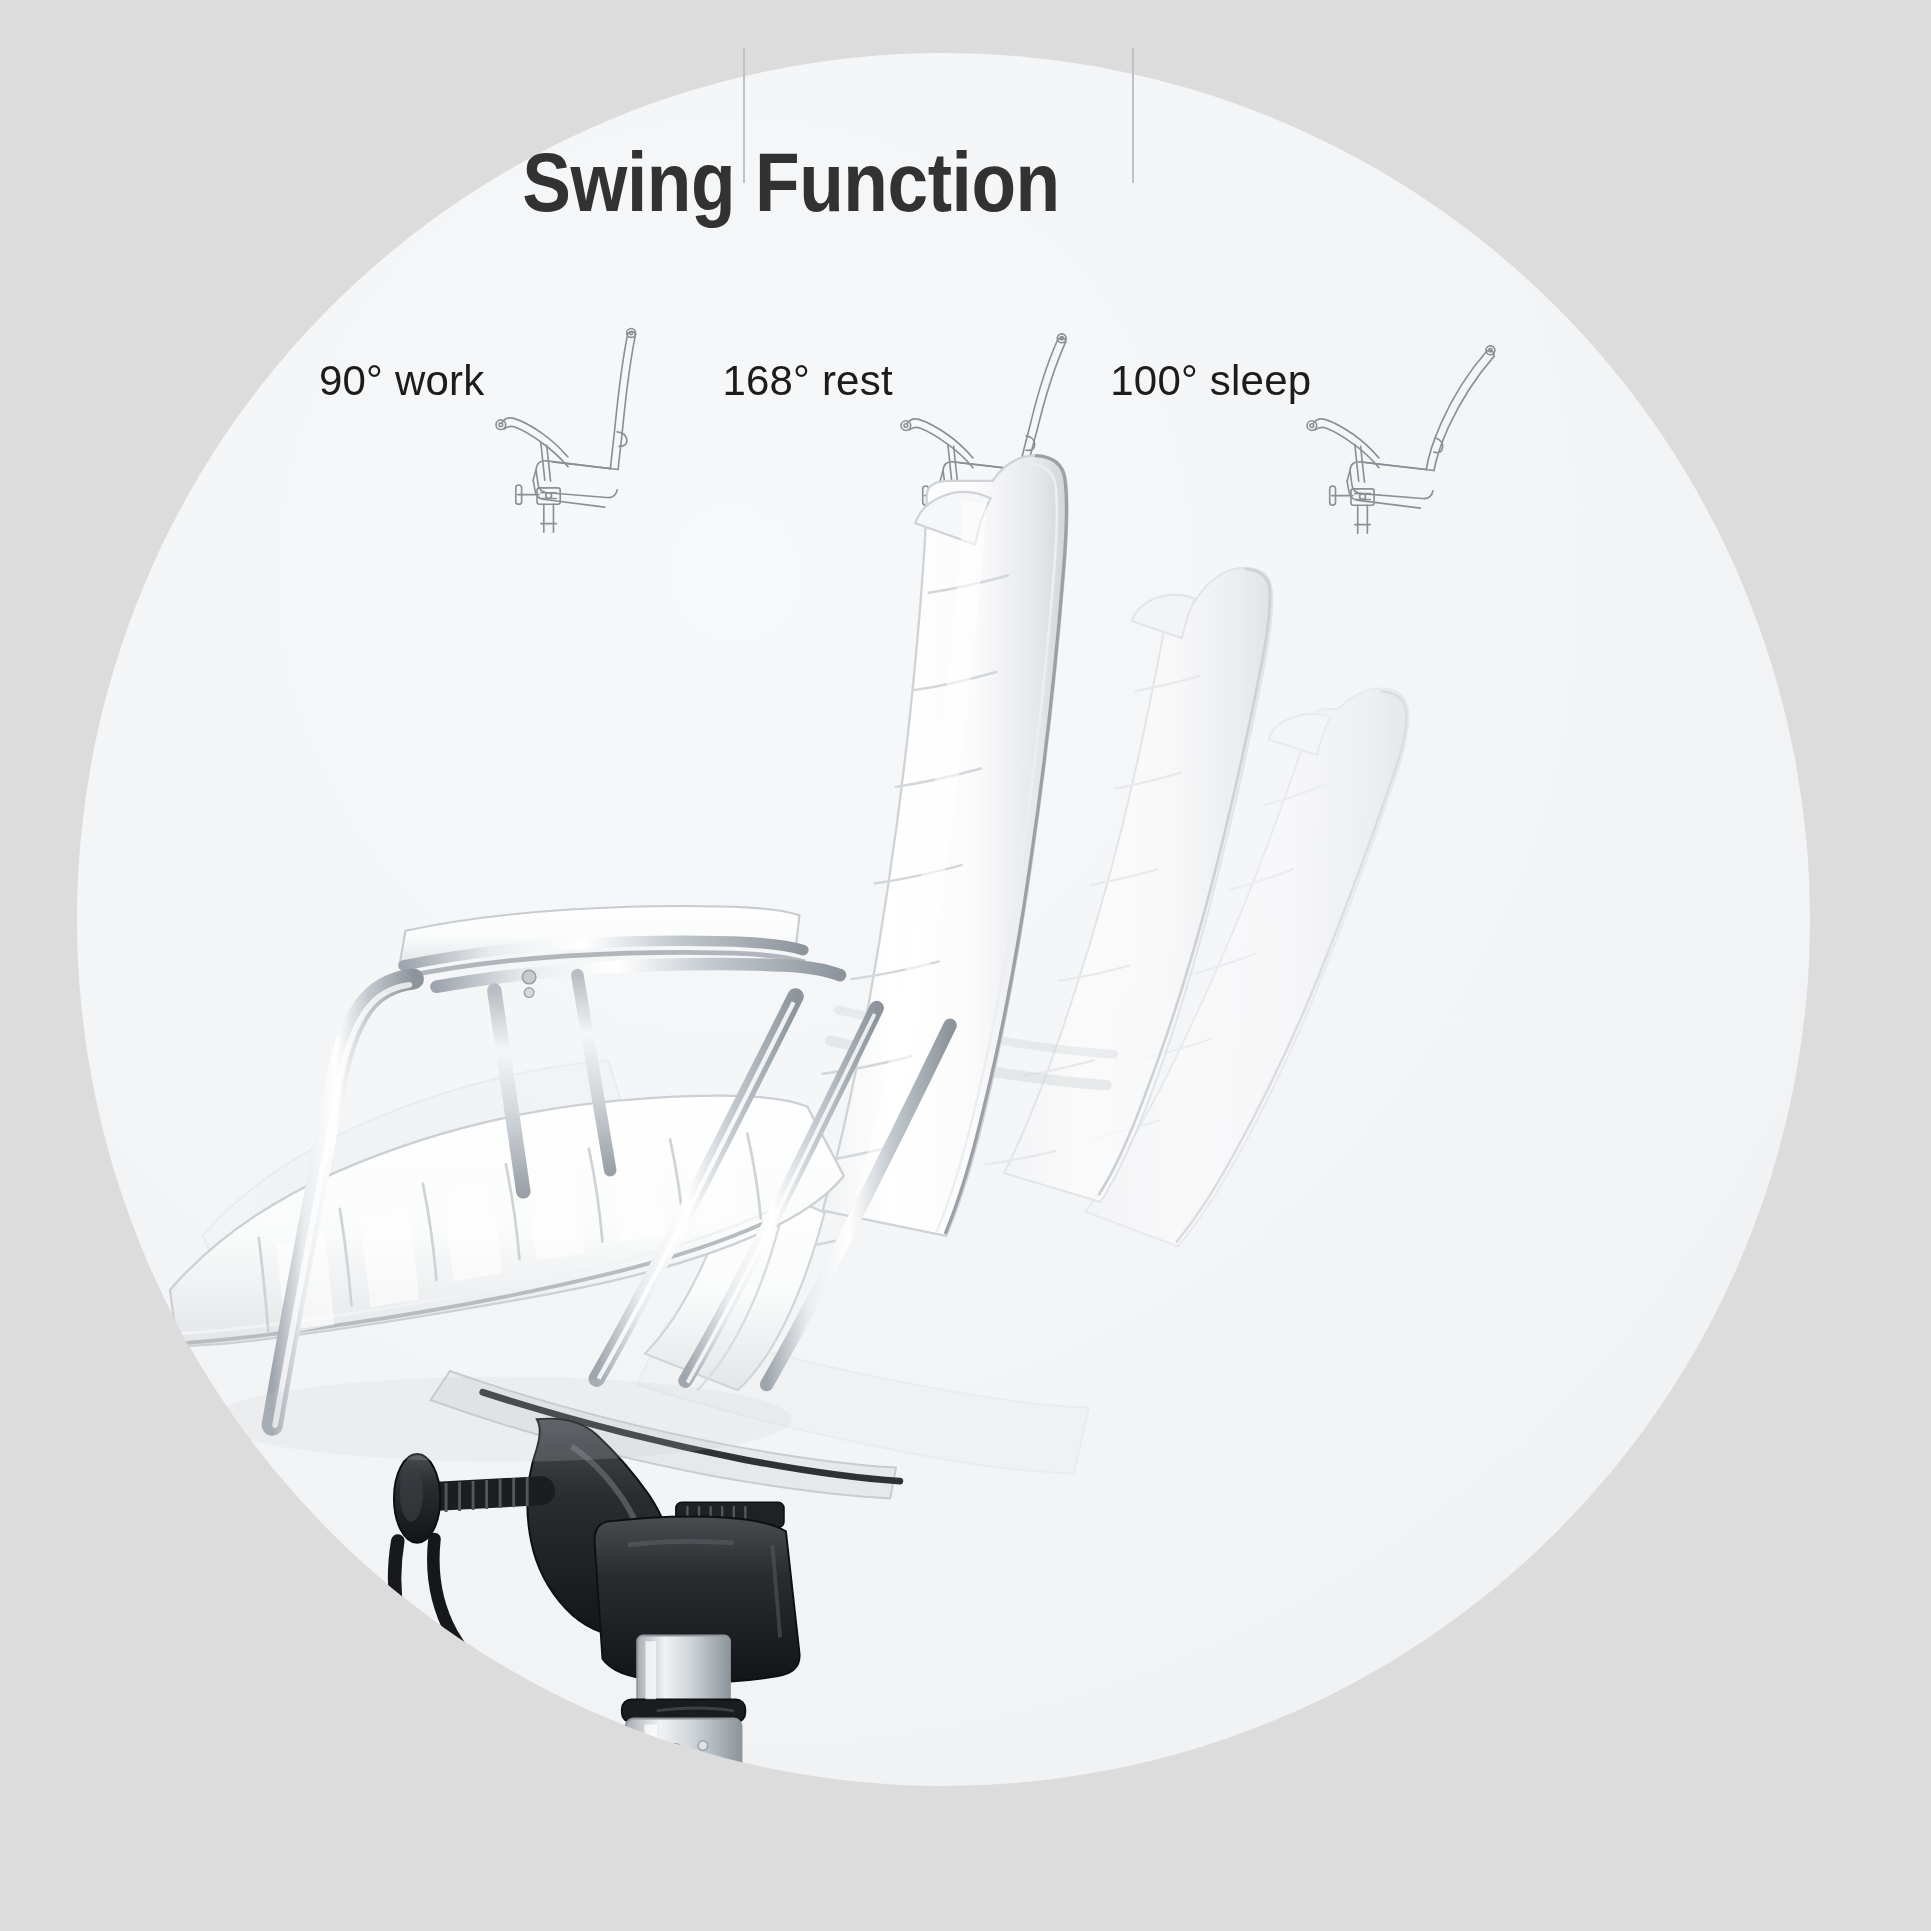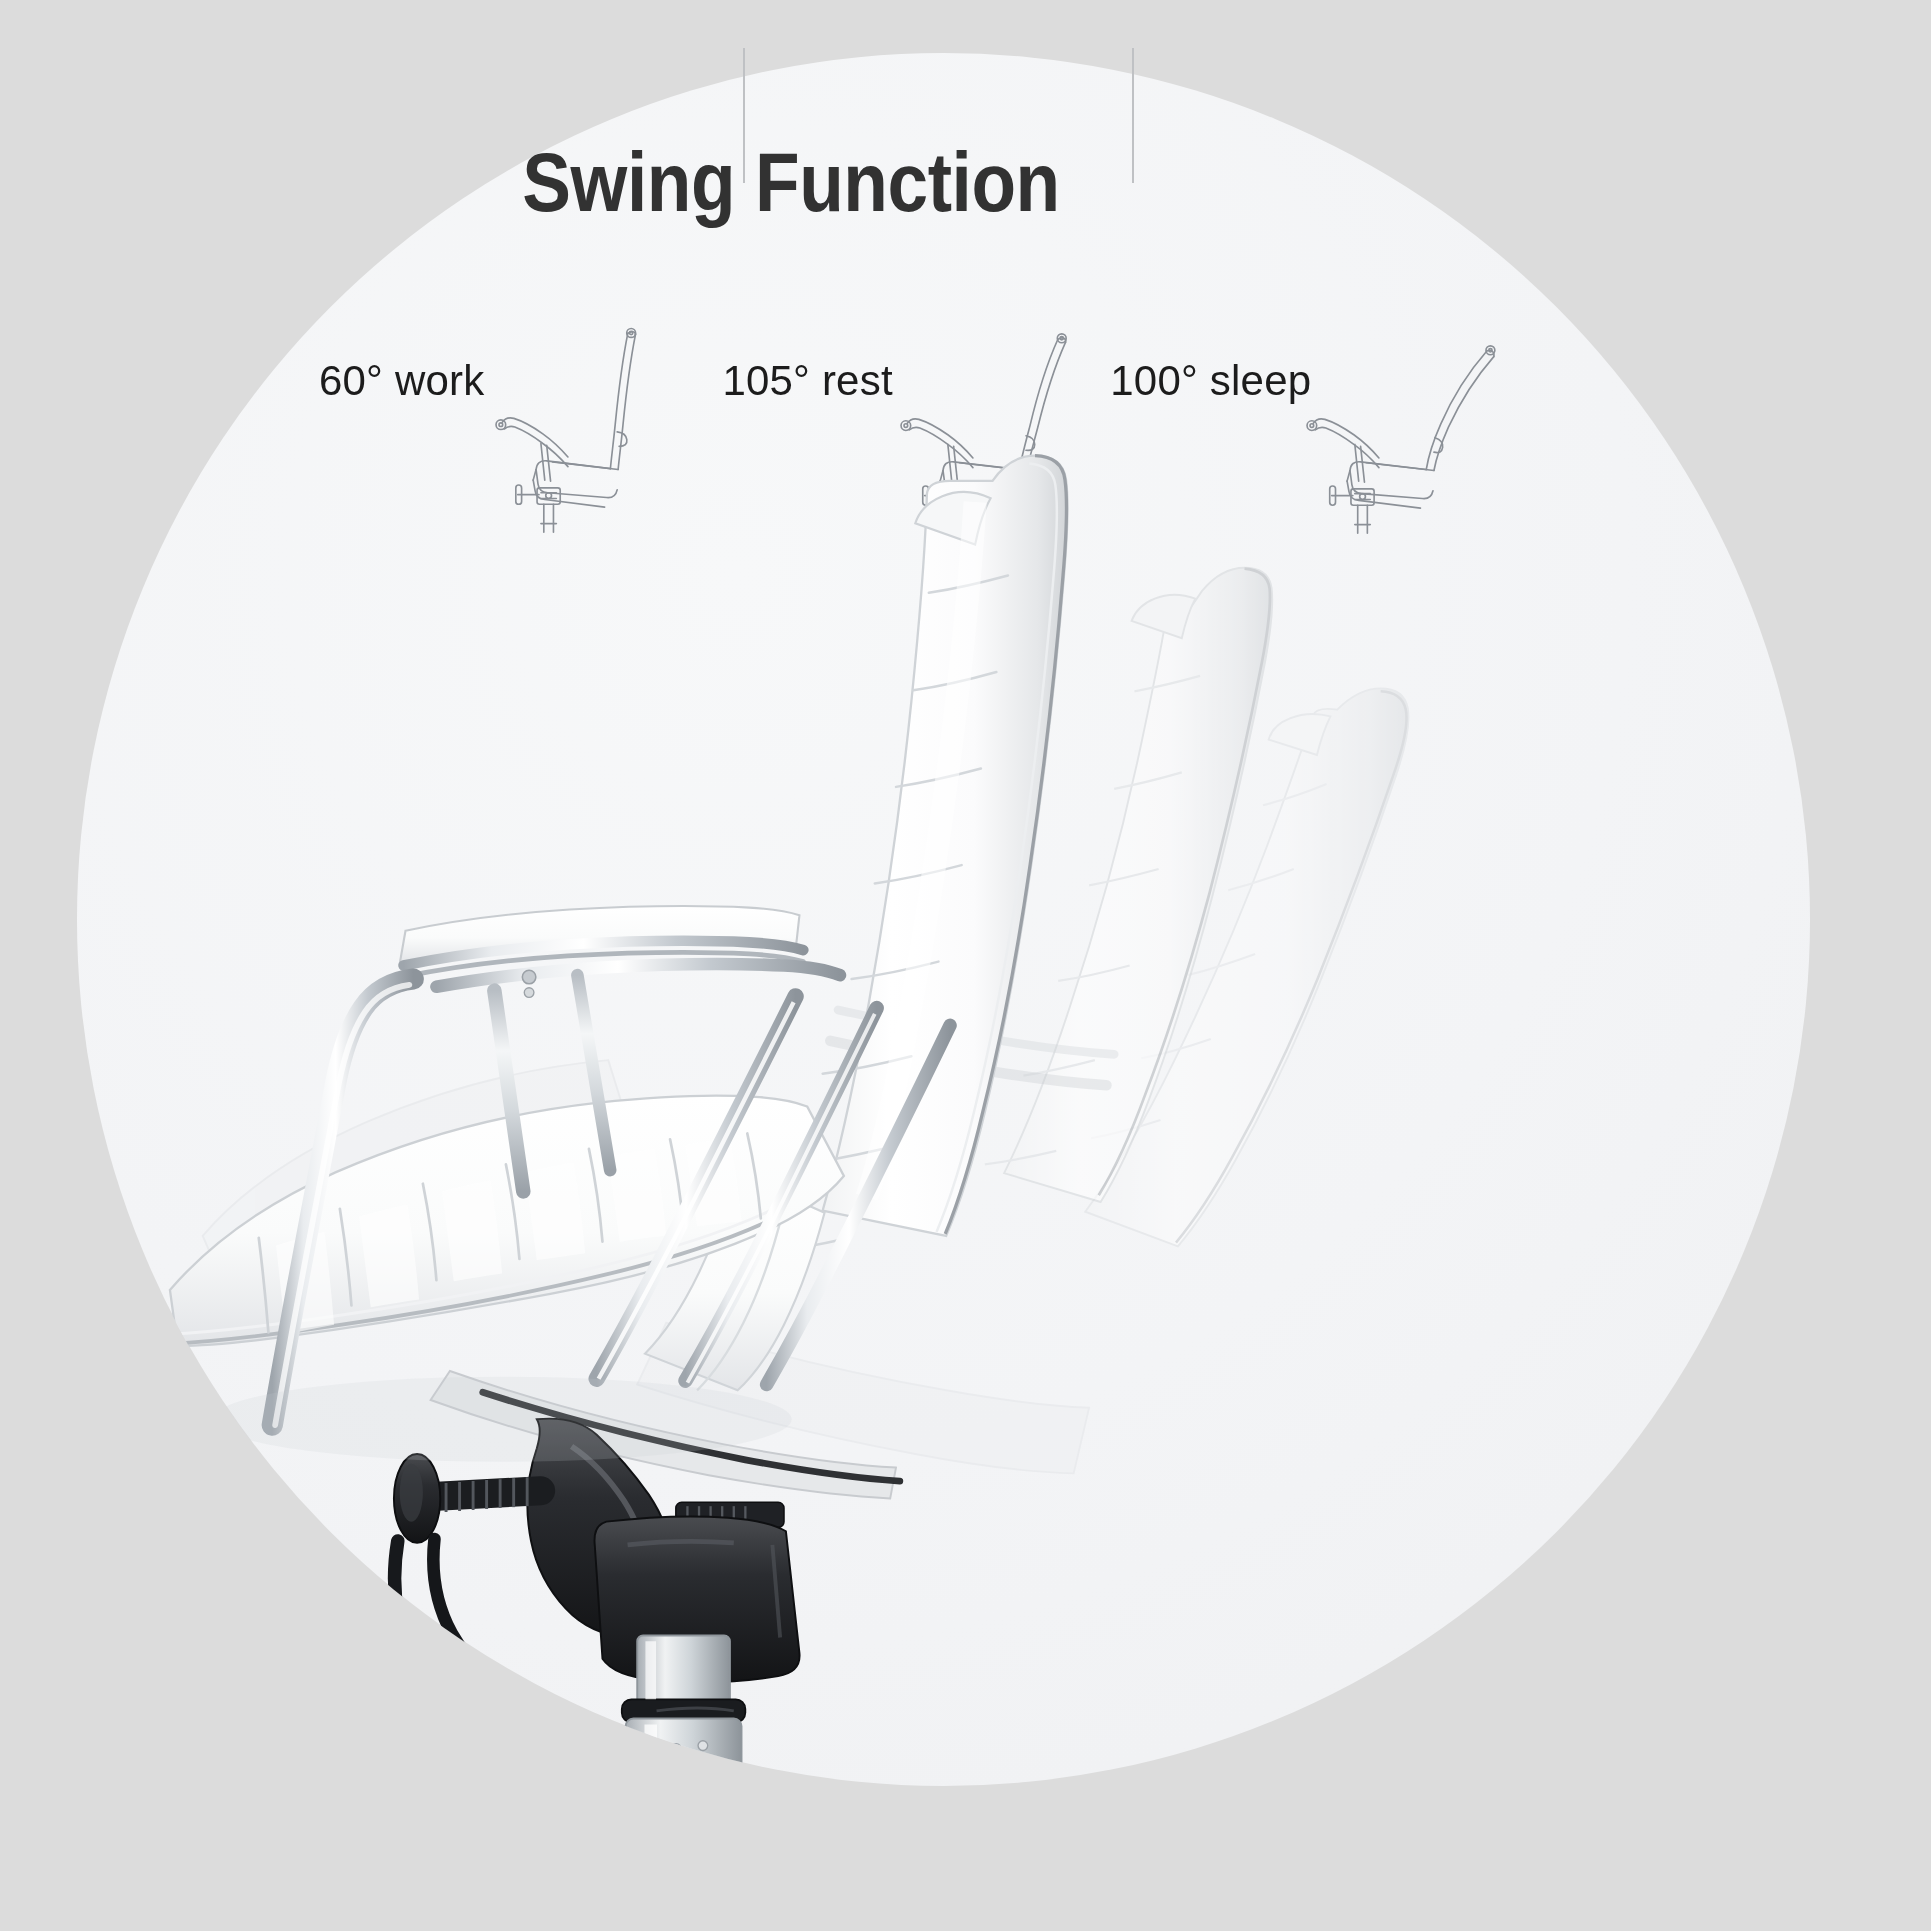--- a/index.html
+++ b/index.html
@@ -94,21 +94,21 @@
 
 <div id="stage">
 
   <div class="bg-circle"></div>
 
   <div class="title">Swing Function</div>
 
   <div class="angle-row">
 
     <div class="angle-cell cell-0">
-      <div class="angle-label">60° work</div>
+      <div class="angle-label">90° work</div>
       <div class="angle-icon">
         <svg width="222" height="222" viewBox="0 0 230 230" fill="none" stroke="#8b9097" stroke-width="1.7" stroke-linecap="round" stroke-linejoin="round">
 
           <path d="M150 16 C146 36 141 70 137 110 C135 130 133 145 132 156"></path>
           <path d="M158 17 C154 37 149 71 145 111 C143 131 141 146 140 157"></path>
           <path d="M150 16 C154 13 158 14 158 17"></path>
           <circle cx="153.5" cy="15.5" r="4.6"></circle>
           <circle cx="153.5" cy="15.5" r="1.7"></circle>
 
           <path d="M139 118 q9 1 10 8 q1 7 -8 7"></path>
@@ -134,21 +134,21 @@
           <path d="M60 181 h16 M60 187 h16"></path>
           <circle cx="68" cy="184" r="3"></circle>
 
           <path d="M63 193 L63 222 M73 193 L73 222"></path>
           <path d="M60 213 L76 213"></path>
         </svg>
       </div>
     </div>
 
     <div class="angle-cell cell-1">
-      <div class="angle-label">105° rest</div>
+      <div class="angle-label">168° rest</div>
       <div class="angle-icon">
         <svg width="222" height="222" viewBox="0 0 230 230" fill="none" stroke="#8b9097" stroke-width="1.7" stroke-linecap="round" stroke-linejoin="round">
 
           <path d="M176 22 C167 42 156 74 147 112 C142 131 138 146 136 157"></path>
           <path d="M184 25 C175 45 164 77 155 114 C150 133 146 147 144 158"></path>
           <path d="M176 22 C181 19 185 21 184 25"></path>
           <circle cx="180" cy="21" r="4.6"></circle>
           <circle cx="180" cy="21" r="1.7"></circle>
           <path d="M143 122 q9 2 9 9 q0 7 -9 6"></path>
 

